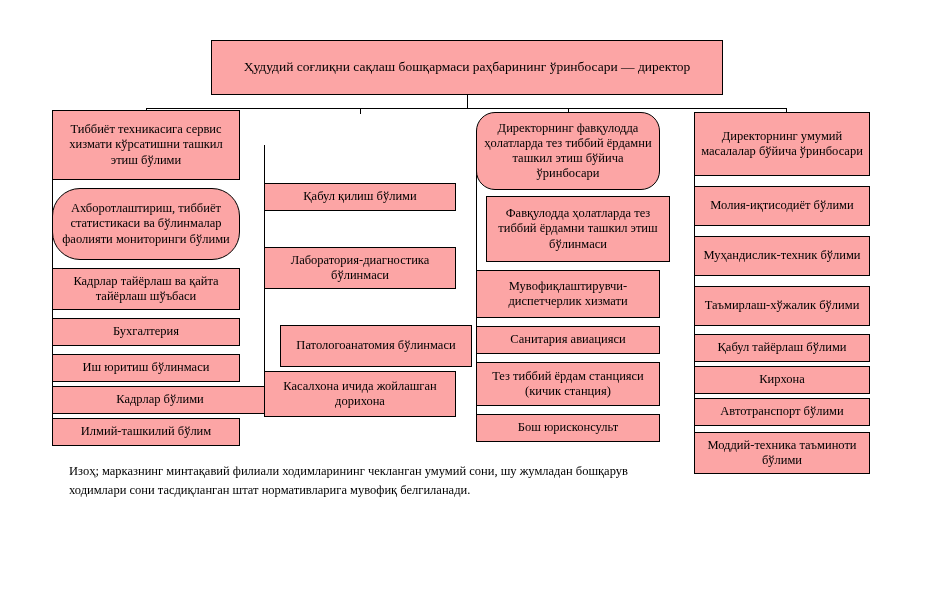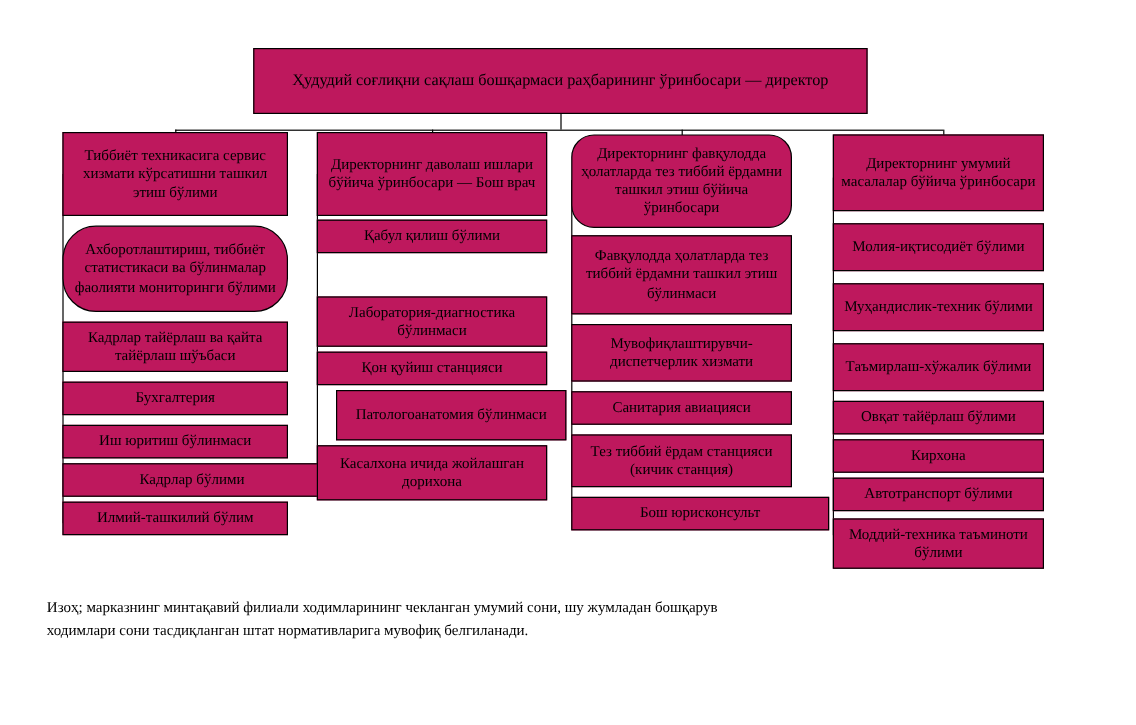--- a/index.html
+++ b/index.html
@@ -19,21 +19,21 @@
     position: absolute;
     left: 0;
     top: 0;
     width: 947px;
     height: 604px;
   }
   .node {
     position: absolute;
     box-sizing: border-box;
     border: 1px solid #000000;
-    background: #be185d;
+    background: #fca5a5;
     display: flex;
     align-items: center;
     justify-content: center;
     text-align: center;
     font-size: 12.5px;
     line-height: 1.22;
     padding: 2px 5px;
     z-index: 2;
   }
   .node.root {
@@ -71,43 +71,41 @@
   <div class="conn" style="left:52px; top:145px; width:1px; height:291px;"></div>
   <div class="node" style="left:52px; top:110px; width:188px; height:70px;">Тиббиёт техникасига сервис хизмати кўрсатишни ташкил этиш бўлими</div>
   <div class="node" style="left:52px; top:188px; width:188px; height:72px;border-radius:28px;">Ахборотлаштириш, тиббиёт статистикаси ва бўлинмалар фаолияти мониторинги бўлими</div>
   <div class="node" style="left:52px; top:268px; width:188px; height:42px;">Кадрлар тайёрлаш ва қайта тайёрлаш шўъбаси</div>
   <div class="node" style="left:52px; top:318px; width:188px; height:28px;">Бухгалтерия</div>
   <div class="node" style="left:52px; top:354px; width:188px; height:28px;">Иш юритиш бўлинмаси</div>
   <div class="node" style="left:52px; top:386px; width:216px; height:28px;">Кадрлар бўлими</div>
   <div class="node" style="left:52px; top:418px; width:188px; height:28px;">Илмий-ташкилий бўлим</div>
 
   <div class="conn" style="left:264px; top:145px; width:1px; height:255px;"></div>
-  <div class="node" style="left:264px; top:110px; width:192px; height:70px;">Директорнинг даволаш ишлари бўйича ўринбосари — Бош врач</div>
   <div class="node" style="left:264px; top:183px; width:192px; height:28px;">Қабул қилиш бўлими</div>
   <div class="node" style="left:264px; top:247px; width:192px; height:42px;">Лаборатория-диагностика бўлинмаси</div>
-  <div class="node" style="left:264px; top:293px; width:192px; height:28px;">Қон қуйиш станцияси</div>
   <div class="node" style="left:264px; top:325px; width:192px; height:42px;margin-left:16px;">Патологоанатомия бўлинмаси</div>
   <div class="node" style="left:264px; top:371px; width:192px; height:46px;">Касалхона ичида жойлашган дорихона</div>
 
   <div class="conn" style="left:476px; top:150px; width:1px; height:277px;"></div>
   <div class="node" style="left:476px; top:112px; width:184px; height:78px;border-radius:19px;">Директорнинг фавқулодда ҳолатларда тез тиббий ёрдамни ташкил этиш бўйича ўринбосари</div>
-  <div class="node" style="left:476px; top:196px; width:184px; height:66px;">Фавқулодда ҳолатларда тез тиббий ёрдамни ташкил этиш бўлинмаси</div>
+  <div class="node" style="left:486px; top:196px; width:184px; height:66px;">Фавқулодда ҳолатларда тез тиббий ёрдамни ташкил этиш бўлинмаси</div>
   <div class="node" style="left:476px; top:270px; width:184px; height:48px;">Мувофиқлаштирувчи-диспетчерлик хизмати</div>
   <div class="node" style="left:476px; top:326px; width:184px; height:28px;">Санитария авиацияси</div>
   <div class="node" style="left:476px; top:362px; width:184px; height:44px;">Тез тиббий ёрдам станцияси (кичик станция)</div>
-  <div class="node" style="left:476px; top:414px; width:215px; height:28px;">Бош юрисконсульт</div>
+  <div class="node" style="left:476px; top:414px; width:184px; height:28px;">Бош юрисконсульт</div>
 
   <div class="conn" style="left:694px; top:148px; width:1px; height:298px;"></div>
   <div class="node" style="left:694px; top:112px; width:176px; height:64px;">Директорнинг умумий масалалар бўйича ўринбосари</div>
   <div class="node" style="left:694px; top:186px; width:176px; height:40px;">Молия-иқтисодиёт бўлими</div>
   <div class="node" style="left:694px; top:236px; width:176px; height:40px;">Муҳандислик-техник бўлими</div>
   <div class="node" style="left:694px; top:286px; width:176px; height:40px;">Таъмирлаш-хўжалик бўлими</div>
-  <div class="node" style="left:694px; top:334px; width:176px; height:28px;">Овқат тайёрлаш бўлими</div>
+  <div class="node" style="left:694px; top:334px; width:176px; height:28px;">Қабул тайёрлаш бўлими</div>
   <div class="node" style="left:694px; top:366px; width:176px; height:28px;">Кирхона</div>
   <div class="node" style="left:694px; top:398px; width:176px; height:28px;">Автотранспорт бўлими</div>
   <div class="node" style="left:694px; top:432px; width:176px; height:42px;">Моддий-техника таъминоти бўлими</div>
 
-  <div class="note" style="left:39px; top:462px; width:620px;margin-top:35px;">
+  <div class="note" style="left:69px; top:462px; width:620px;">
     <div>Изоҳ; марказнинг минтақавий филиали ходимларининг чекланган умумий сони, шу жумладан бошқарув</div>
     <div>ходимлари сони тасдиқланган штат нормативларига мувофиқ белгиланади.</div>
   </div>
 
 </div>
 
 </body></html>

